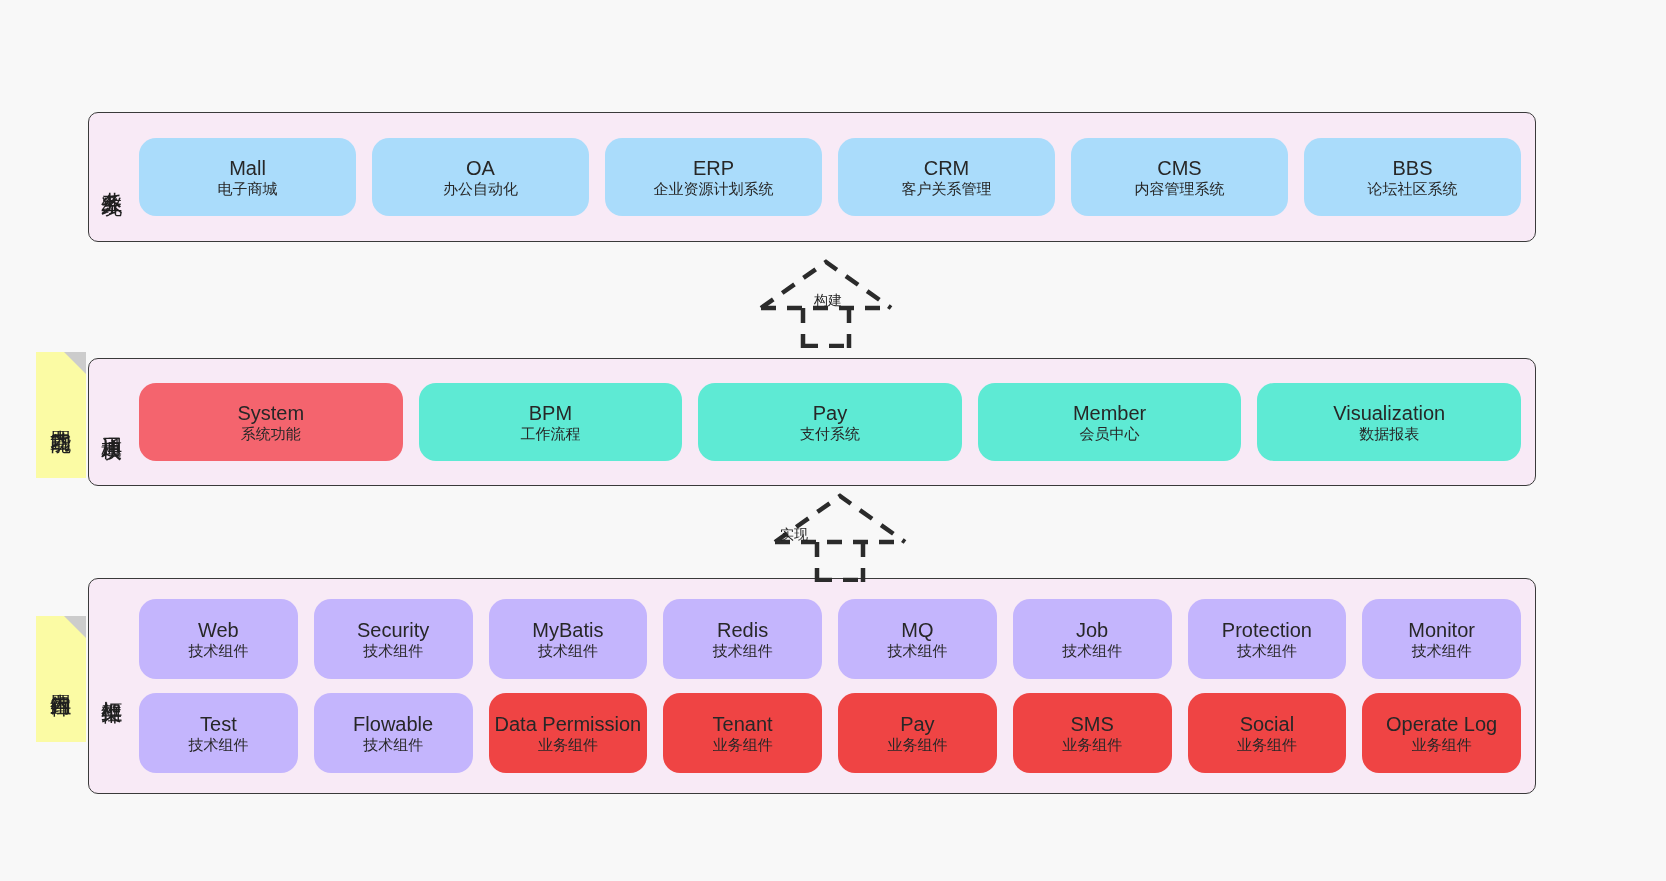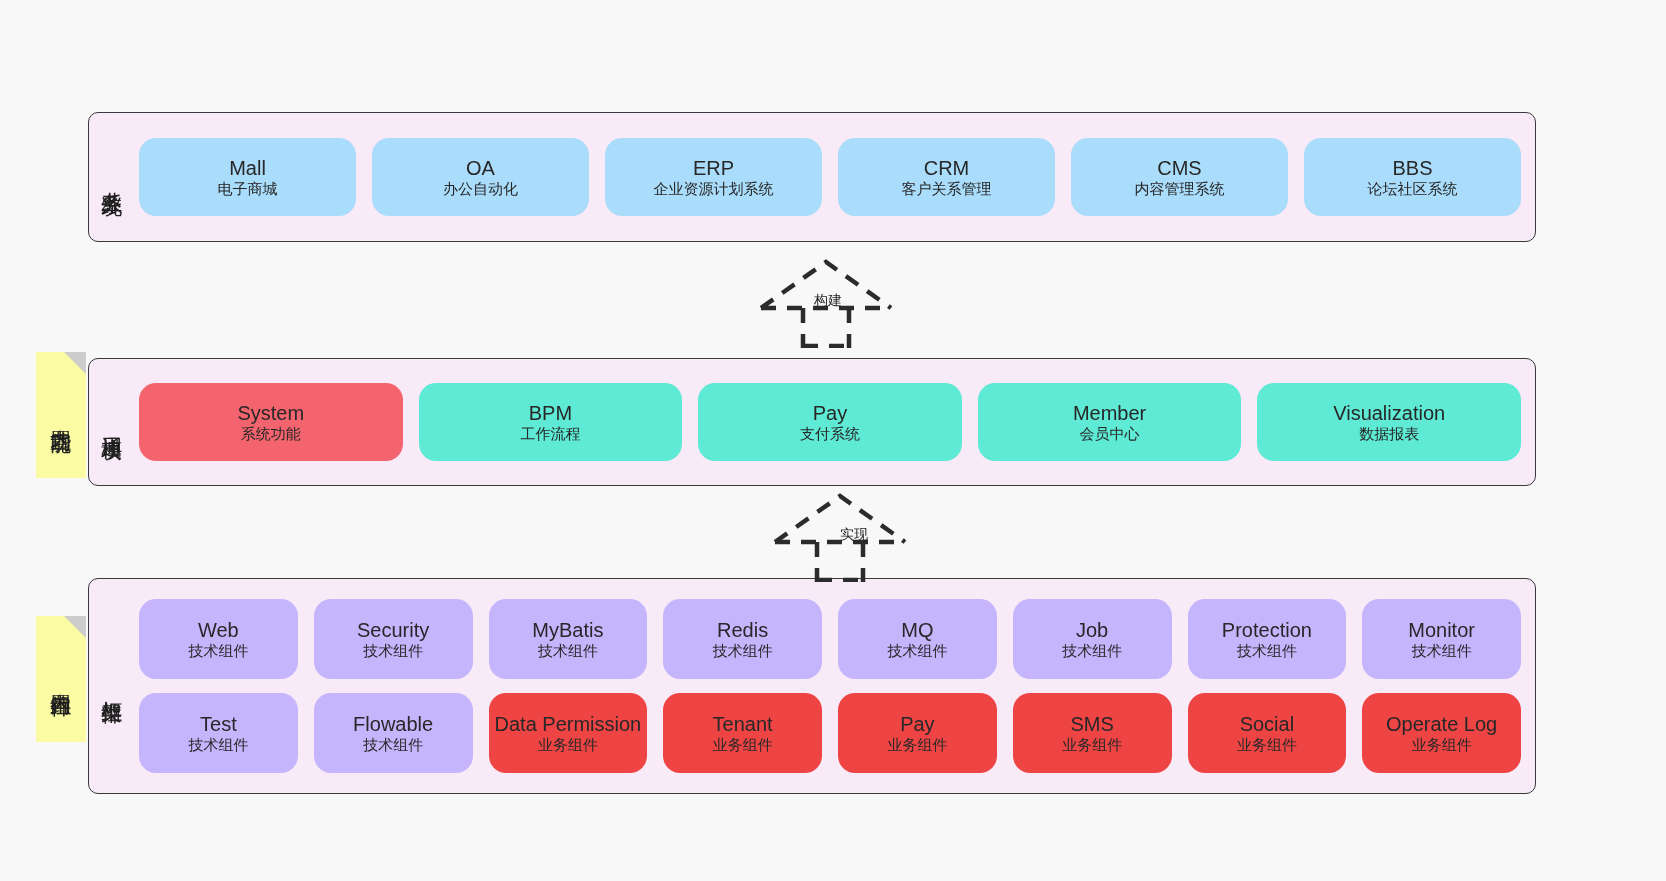--- a/index.html
+++ b/index.html
@@ -199,21 +199,21 @@
 
   <div class="arrow-wrap" style="left:770px; top:490px; width:150px; height:92px;">
     <svg width="150" height="92" viewBox="0 0 150 92">
       <polyline points="5,52 70,6 135,52" fill="none" stroke="#2b2b2b" stroke-width="4.5" stroke-dasharray="15,11" stroke-linecap="butt"></polyline>
       <line x1="5" y1="52" x2="135" y2="52" stroke="#2b2b2b" stroke-width="4.5" stroke-dasharray="15,11"></line>
       <line x1="47" y1="52" x2="47" y2="92" stroke="#2b2b2b" stroke-width="4.5" stroke-dasharray="15,11"></line>
       <line x1="93" y1="52" x2="93" y2="92" stroke="#2b2b2b" stroke-width="4.5" stroke-dasharray="15,11"></line>
       <line x1="47" y1="90" x2="93" y2="90" stroke="#2b2b2b" stroke-width="4.5" stroke-dasharray="15,11"></line>
     </svg>
   </div>
-  <div class="arrow-label" style="left:840px; top:526px;text-align:center;">实现</div>
+  <div class="arrow-label" style="left:780px; top:526px;text-align:center;">实现</div>
 
   <div class="note" style="left:36px; top:616px; width:50px; height:126px;">
     <span class="fold"></span>
     <span>内置组件</span>
   </div>
 
   <div class="layer" id="layer-framework" style="left:88px; top:578px; width:1448px; height:216px;">
     <div class="layer-title">框架组件</div>
     <div class="layer-body">
 

